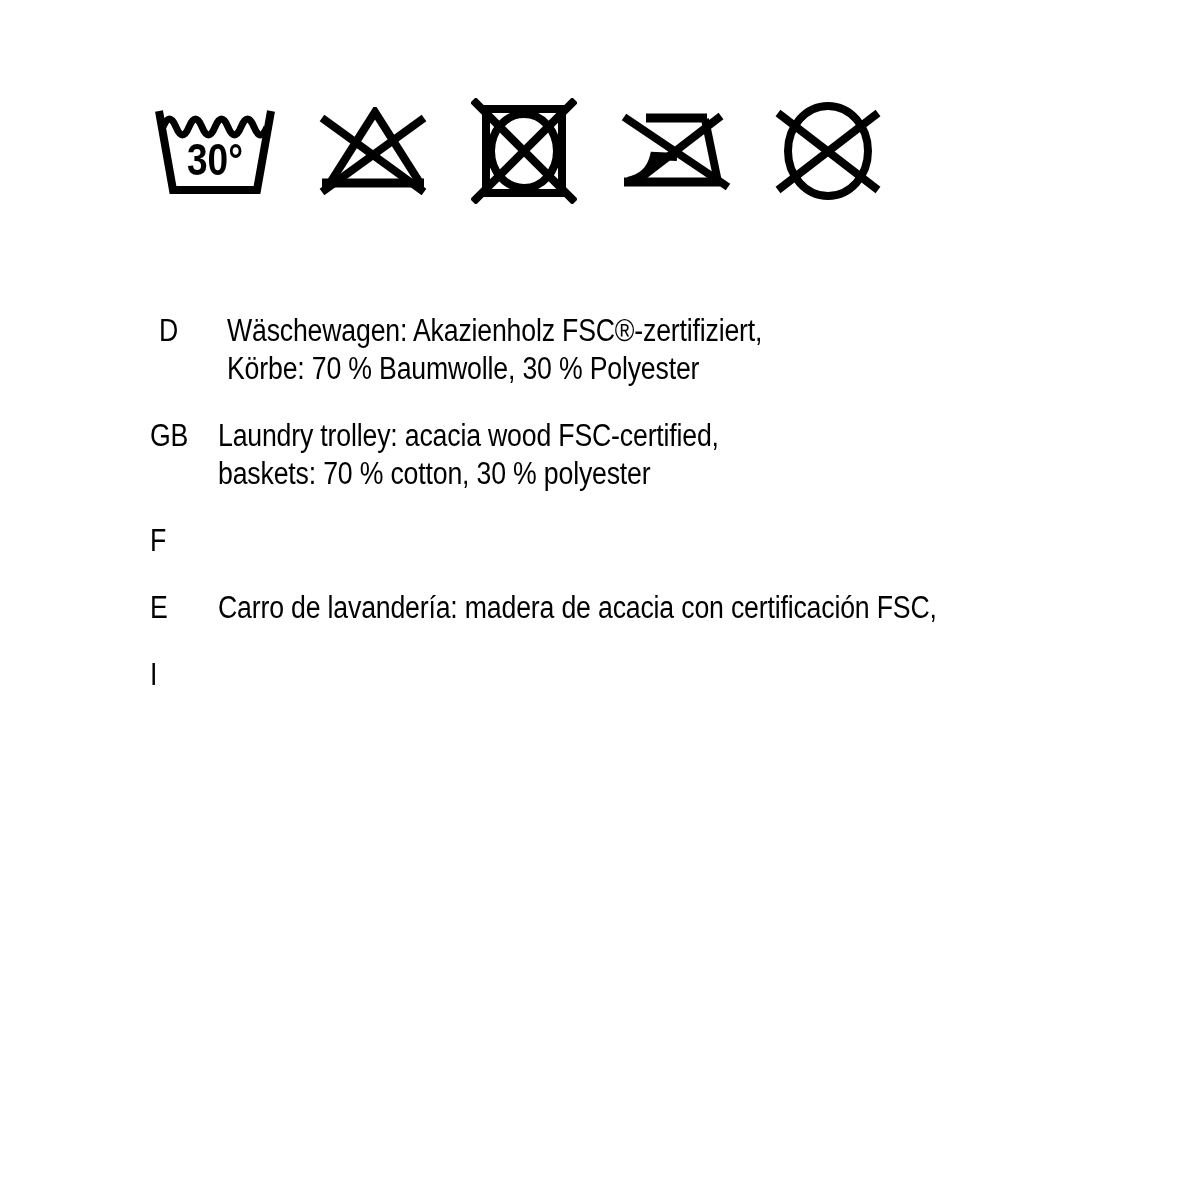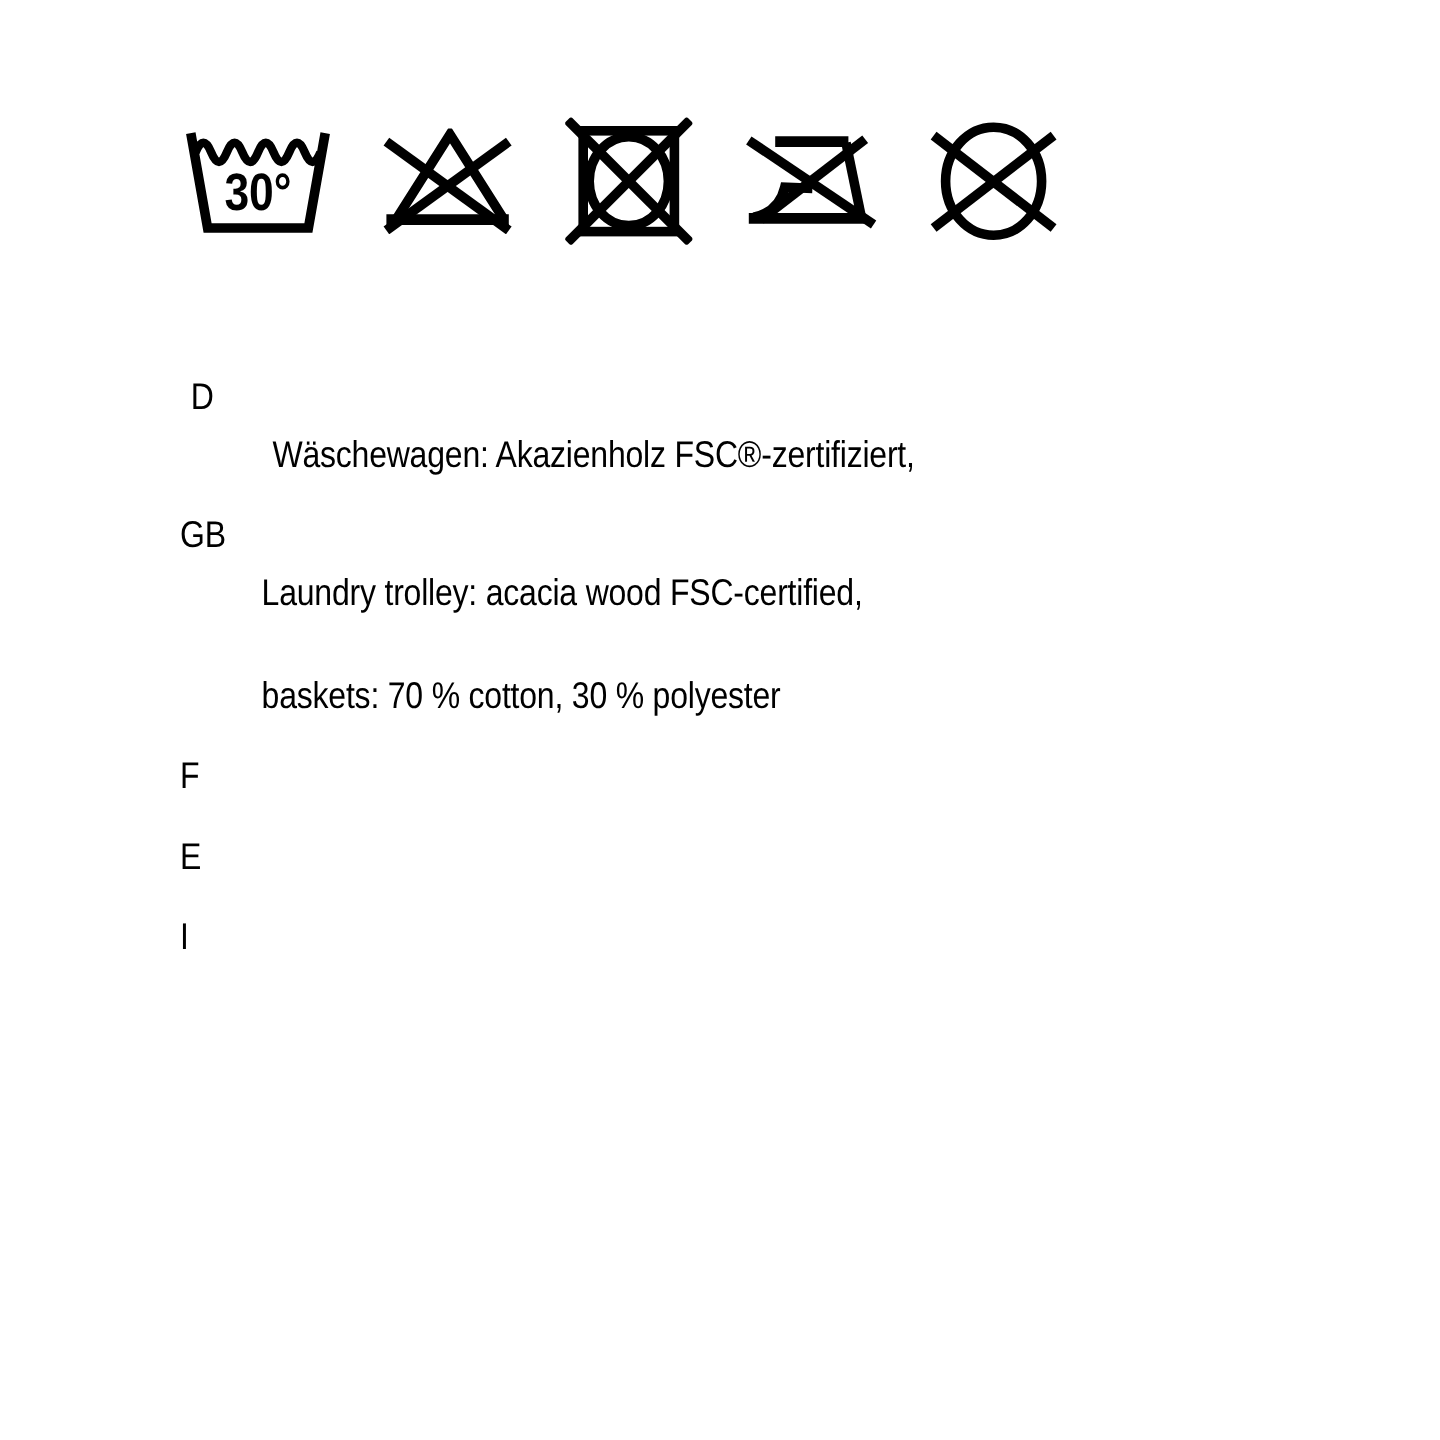--- a/index.html
+++ b/index.html
@@ -46,21 +46,21 @@
     flex: 0 0 68px;
   }
   .lang-block:first-child .lang-code { padding-left: 9px; }
   .cond {
     display: inline-block;
     transform: scaleX(0.86);
     transform-origin: 0 50%;
     white-space: nowrap;
     letter-spacing: -0.2px;
   }
-  .lang-lines div { white-space: nowrap; margin-top: 48px; }
+  .lang-lines div { white-space: nowrap; }
 </style>
 </head>
 <body>
 
 <div class="page">
 
   <div class="symbols-row">
 
     <svg width="120" height="88" viewBox="0 0 120 88">
       <path class="sym-stroke" stroke-width="8" d="M 4 4 L 18 83 L 102 83 L 116 4"></path>
@@ -98,38 +98,40 @@
     </svg>
 
   </div>
 
   <div class="text-section">
 
     <div class="lang-block">
       <div class="lang-code"><span class="cond">D</span></div>
       <div class="lang-lines">
         <div><span class="cond">Wäschewagen: Akazienholz FSC®-zertifiziert,</span></div>
+        <div><span class="cond">Körbe: 70 % Baumwolle, 30 % Polyester</span></div>
       </div>
     </div>
 
     <div class="lang-block">
       <div class="lang-code"><span class="cond">GB</span></div>
       <div class="lang-lines">
         <div><span class="cond">Laundry trolley: acacia wood FSC-certified,</span></div>
         <div><span class="cond">baskets: 70 % cotton, 30 % polyester</span></div>
       </div>
     </div>
 
     <div class="lang-block">
       <div class="lang-code"><span class="cond">F</span></div>
     </div>
 
     <div class="lang-block">
       <div class="lang-code"><span class="cond">E</span></div>
       <div class="lang-lines">
+        <div><span class="cond">Carro de lavandería: madera de acacia con certificación FSC,</span></div>
       </div>
     </div>
 
     <div class="lang-block">
       <div class="lang-code"><span class="cond">I</span></div>
     </div>
 
   </div>
 </div>
 

